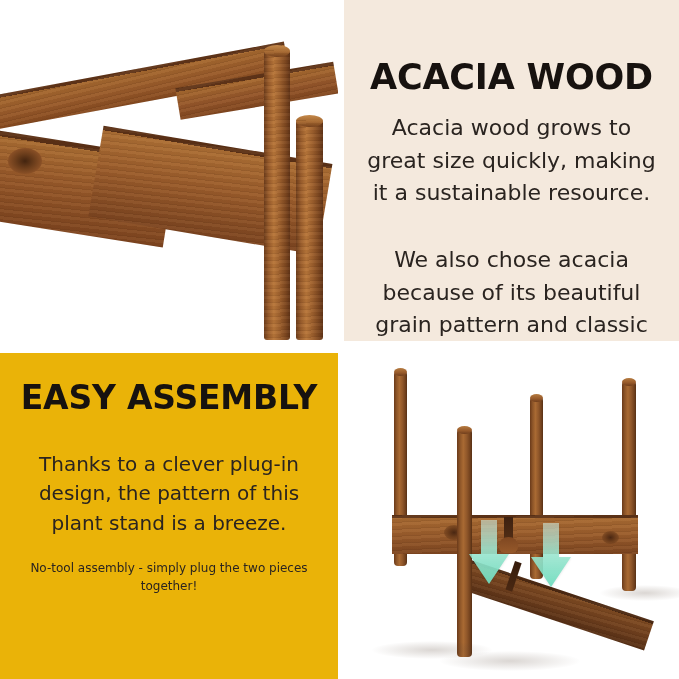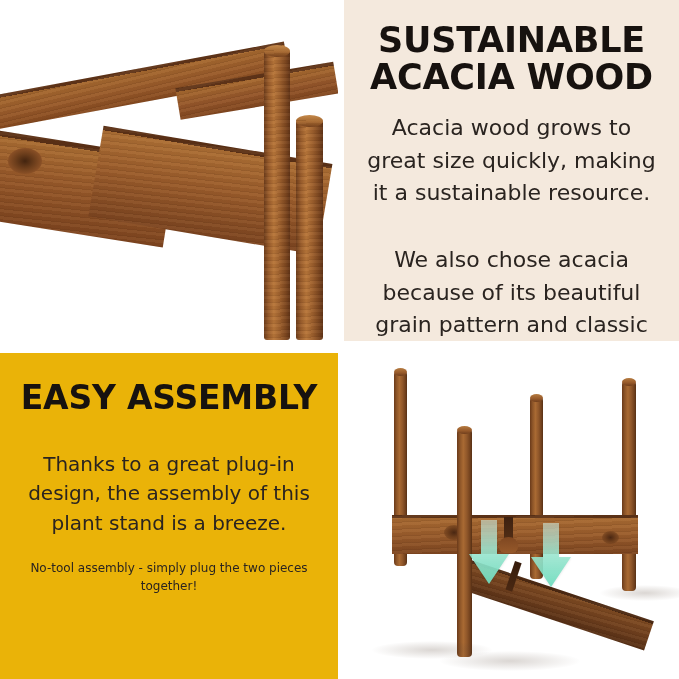--- a/index.html
+++ b/index.html
@@ -215,30 +215,30 @@
       <div class="leg" id="leg-front">
         <div class="leg-cap"></div>
         <div class="wood-grain"></div>
       </div>
 
     </div>
   </div>
 
   <div class="quad" id="q-text-wood">
     <h1 class="heading" id="wood-heading">
-      <span>SUSTAINABLE</span><br>
+      <br>
       <span>ACACIA WOOD</span>
     </h1>
     <p class="body-text" id="wood-para-1">Acacia wood grows to great size quickly, making it a sustainable resource.</p>
     <p class="body-text" id="wood-para-2">We also chose acacia because of its beautiful grain pattern and classic deep brown color.</p>
   </div>
 
   <div class="quad" id="q-text-assembly">
     <h1 class="heading" id="assembly-heading">EASY ASSEMBLY</h1>
-    <p class="body-text" id="assembly-para-1">Thanks to a great plug-in design, the assembly of this plant stand is a breeze.</p>
+    <p class="body-text" id="assembly-para-1">Thanks to a clever plug-in design, the pattern of this plant stand is a breeze.</p>
     <p class="body-text" id="assembly-para-2">No-tool assembly - simply plug the two pieces together!</p>
   </div>
 
   <div class="quad" id="q-photo-assembly">
     <div id="assembly-scene">
 
       <div class="soft-shadow" id="shadow-3"></div>
 
       <div class="a-leg" id="a-leg-1">
         <div class="a-leg-cap"></div>

